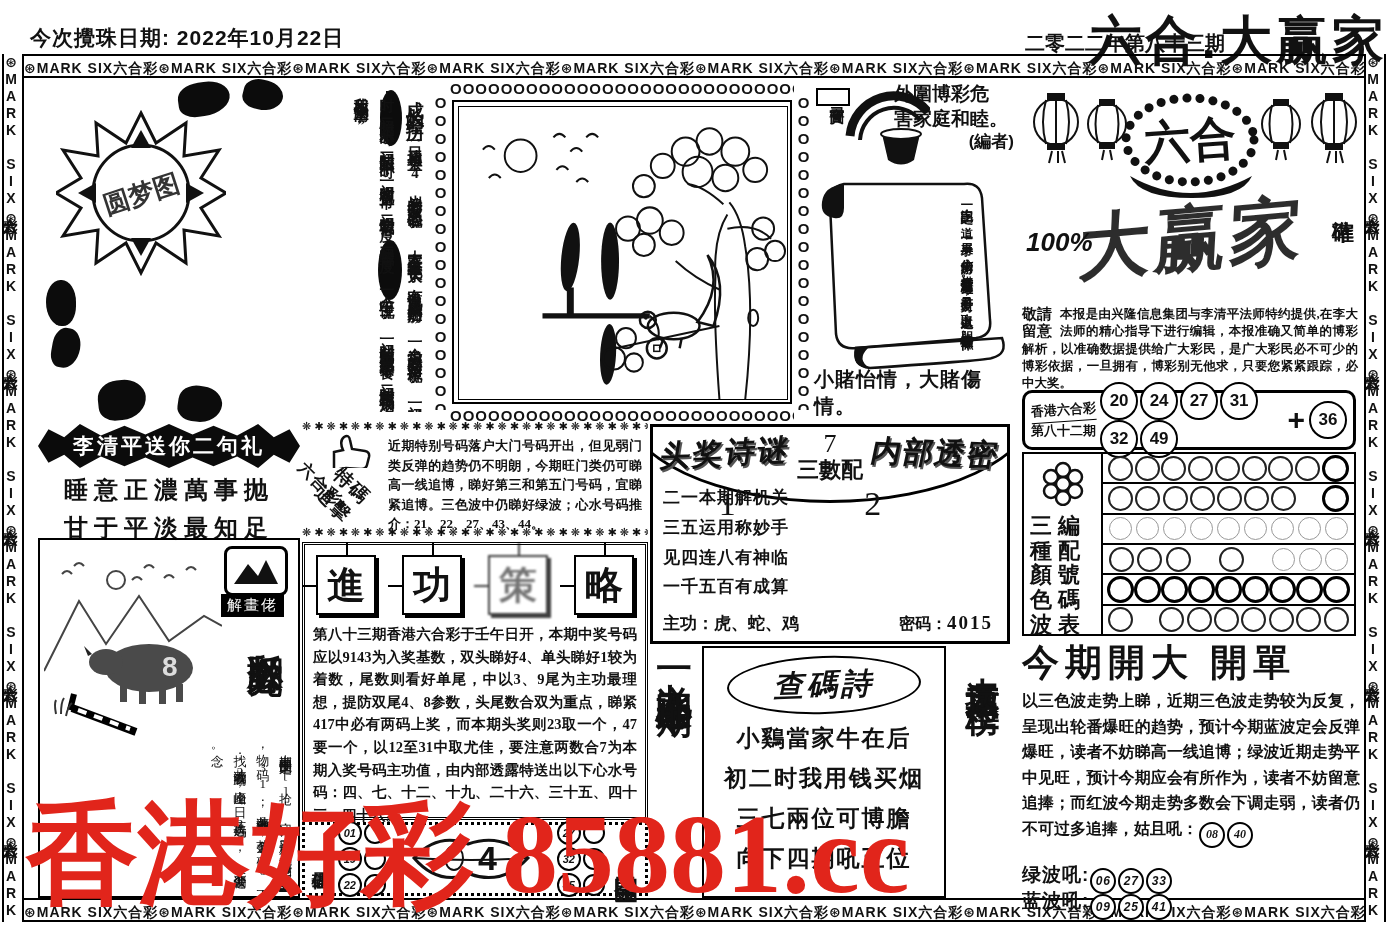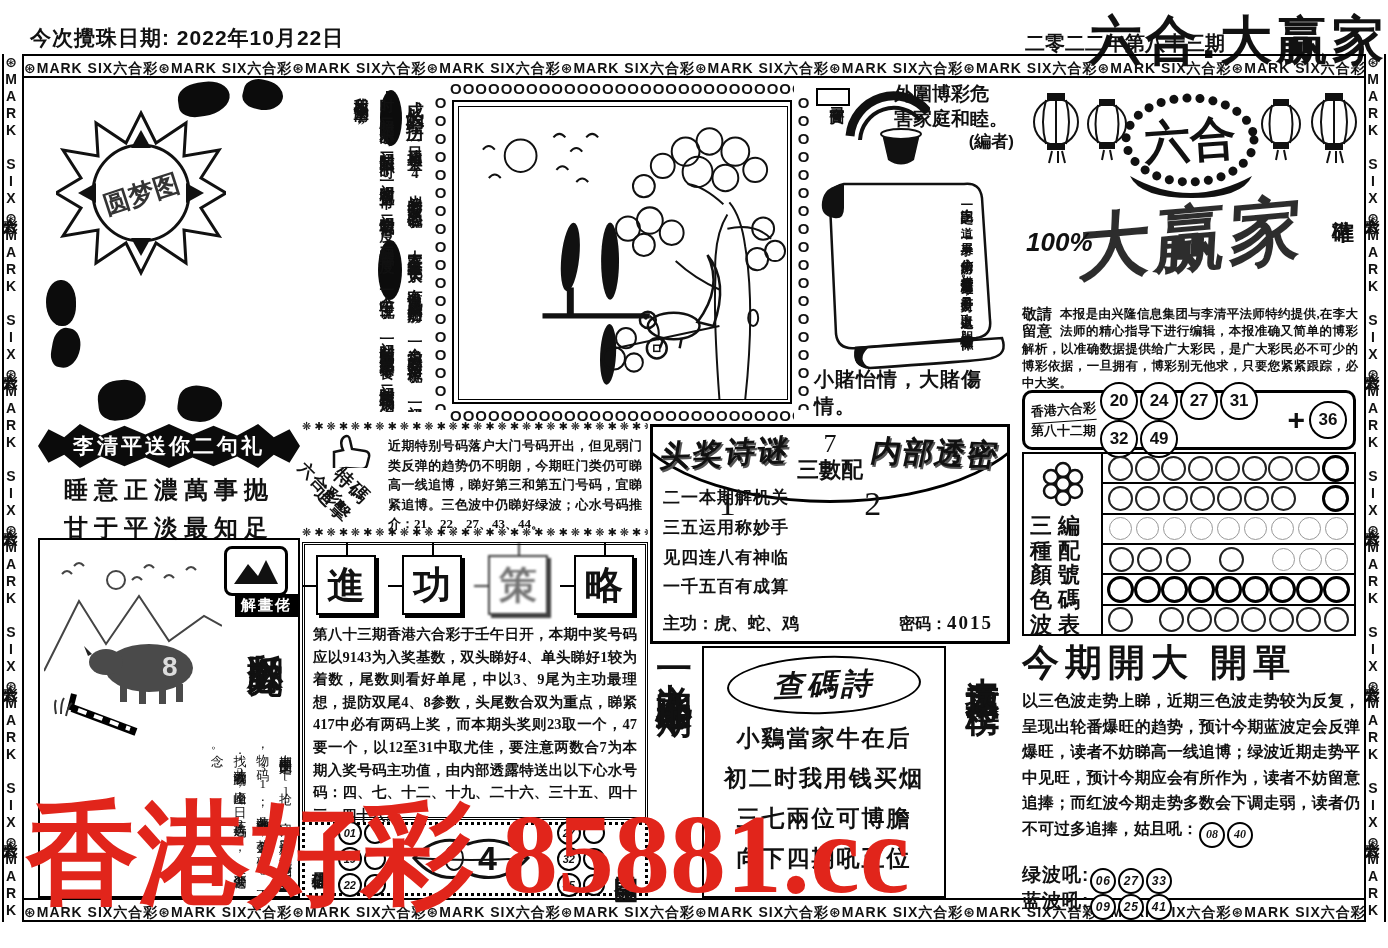--- a/index.html
+++ b/index.html
@@ -31,21 +31,21 @@
   .lqp{left:38px;top:424px;width:262px;height:112px;}
   .lqp-head{height:44px;background:#0b0b0b;color:#fff;display:flex;align-items:center;justify-content:center;
       font-size:21px;font-weight:900;letter-spacing:3px;
       clip-path:polygon(0 50%,4% 12%,10% 30%,16% 0,24% 26%,33% 4%,41% 24%,50% 0,59% 24%,67% 4%,76% 26%,84% 0,90% 30%,96% 12%,100% 50%,96% 88%,90% 70%,84% 100%,76% 74%,67% 96%,59% 76%,50% 100%,41% 76%,33% 96%,24% 74%,16% 100%,10% 70%,4% 88%);}
   .lqp-line{font-size:24px;font-weight:900;letter-spacing:6px;text-align:center;margin-top:6px;
       font-family:"Liberation Serif","DejaVu Serif",serif;}
   
   .decode{left:38px;top:538px;width:262px;height:360px;border:2px solid #000;}
   .decode-badge-ic{position:absolute;right:10px;top:6px;width:58px;height:44px;border:3px solid #000;border-radius:8px;
       display:flex;align-items:center;justify-content:center;}
-  .decode-badge{position:absolute;right:0;top:54px;background:#000;color:#fff;font-size:15px;font-weight:700;
+  .decode-badge{position:absolute;right:14px;top:54px;background:#000;color:#fff;font-size:15px;font-weight:400;
       padding:2px 6px;letter-spacing:2px;}
   .decode-warn{position:absolute;right:12px;top:84px;font-size:36px;font-weight:900;line-height:1.15;letter-spacing:2px;}
   .decode-body{position:absolute;left:6px;bottom:4px;width:250px;height:148px;font-size:13px;line-height:1.75;
       letter-spacing:1px;overflow:hidden;font-family:"Liberation Serif","DejaVu Serif",serif;}
   
   .special{left:302px;top:420px;width:346px;height:120px;}
   .flower-row{font-size:11px;letter-spacing:3px;line-height:12px;height:12px;overflow:hidden;white-space:nowrap;color:#111;}
   .special-inner{display:flex;height:94px;}
   .special-left{width:86px;position:relative;}
   .diag{position:absolute;font-weight:900;transform:rotate(45deg);transform-origin:left top;font-size:16px;letter-spacing:2px;}

